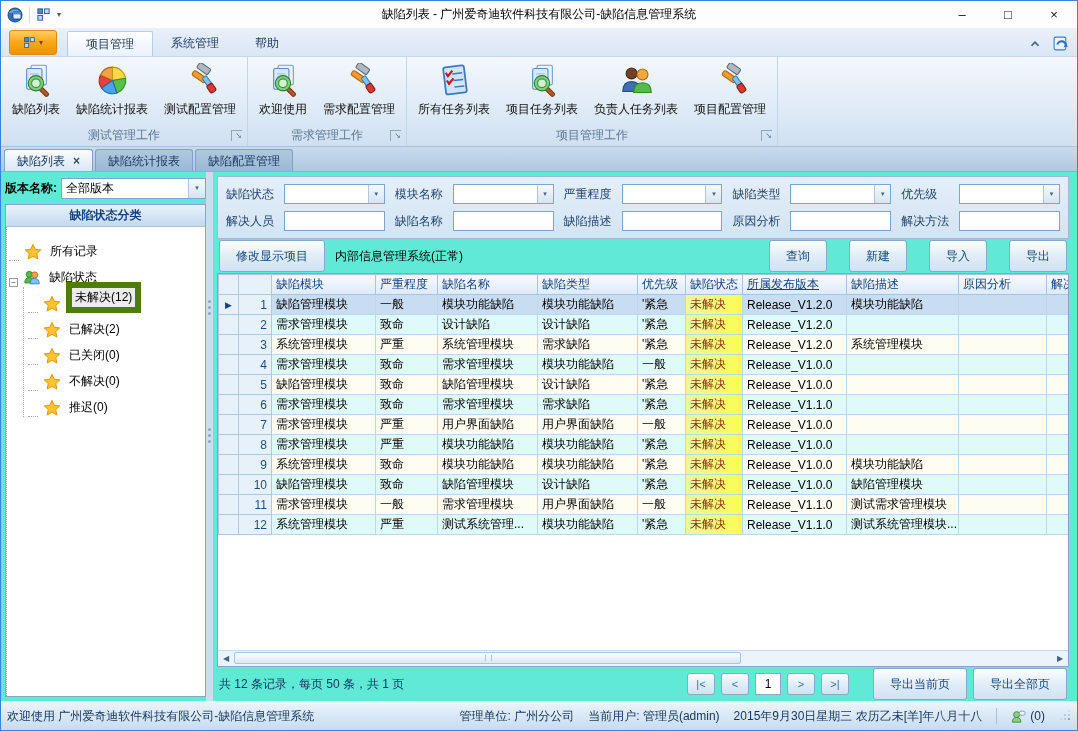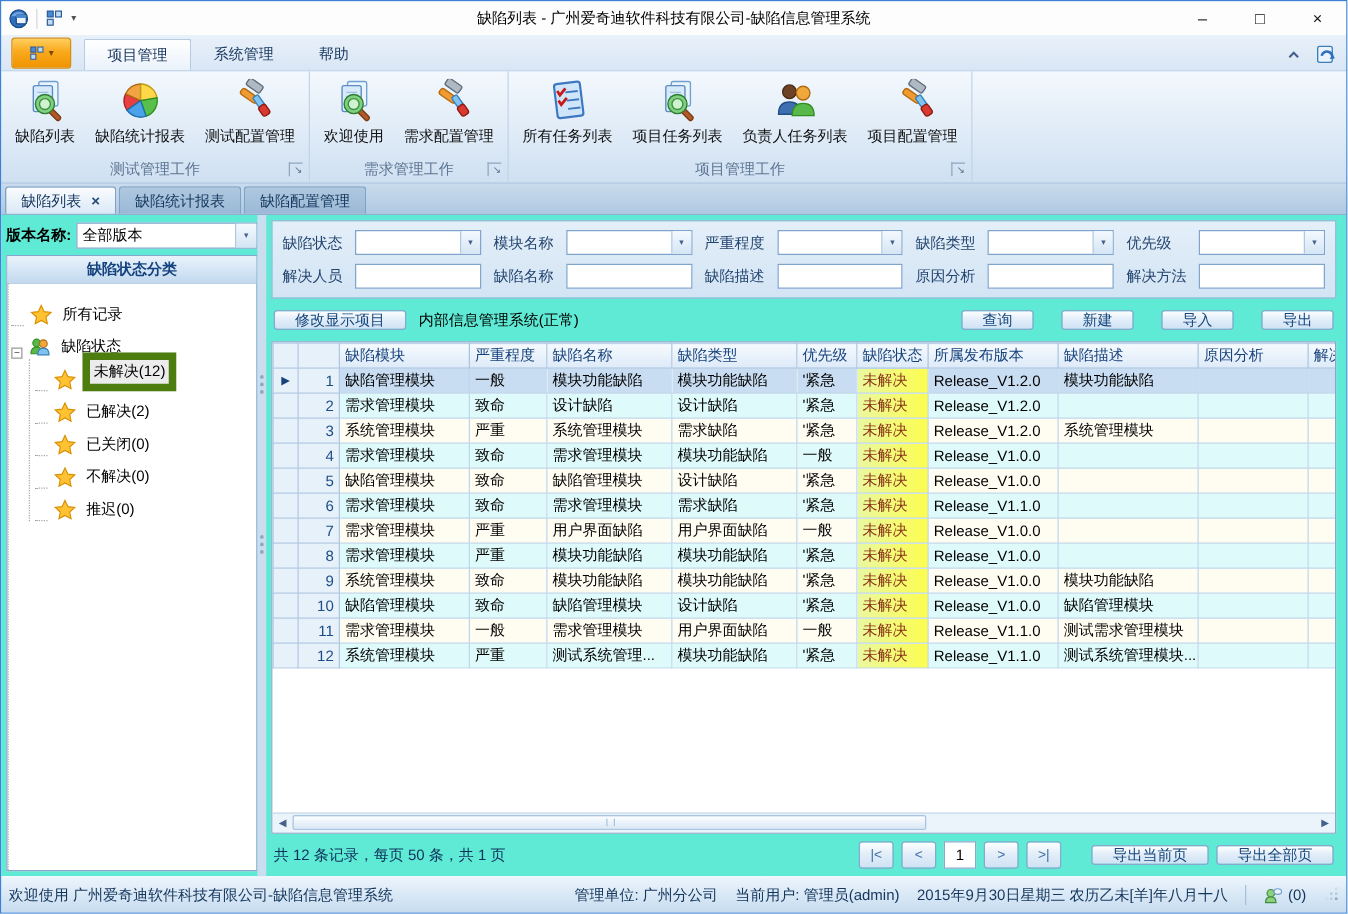--- a/index.html
+++ b/index.html
@@ -65,21 +65,21 @@
   
   .content{flex:1;display:flex;flex-direction:column;padding:4px 8px 0 4px;min-width:0;min-height:0}
   .filter-panel{flex:0 0 auto;border:1px solid #9DBBD9;background:linear-gradient(#E4EFF9,#D3E4F4);padding:7px 8px;display:grid;grid-template-columns:repeat(5,1fr);gap:7px 10px}
   .ffield{display:flex;align-items:center;min-width:0}
   .flabel{width:58px;flex:0 0 auto;color:#23456F;white-space:nowrap}
   .fbox{flex:1;height:20px;background:#fff;border:1px solid #7FA5CD;display:flex;align-items:center;min-width:0}
   .fbox input{flex:1;border:none;outline:none;height:100%;min-width:0;padding:0 3px;font:inherit;background:transparent}
   .fbox .cbtn{width:16px;align-self:stretch;background:linear-gradient(#F4F9FE,#D5E5F5);border-left:1px solid #AFC8E2;display:flex;align-items:center;justify-content:center;font-size:7px;color:#44618C}
 
   .action-row{flex:0 0 auto;height:34px;display:flex;align-items:center;gap:10px;padding:0 2px}
-  .btn{height:16px;padding:0 16px;background:linear-gradient(#FEFFFF,#E3EEF9 45%,#CFE2F4);border:1px solid #87A9CE;border-radius:3px;color:#16477C;white-space:nowrap;display:flex;align-items:center;cursor:default}
+  .btn{height:32px;padding:0 16px;background:linear-gradient(#FEFFFF,#E3EEF9 45%,#CFE2F4);border:1px solid #87A9CE;border-radius:3px;color:#16477C;white-space:nowrap;display:flex;align-items:center;cursor:default}
   .proj-label{font-weight:normal;color:#000}
   .action-spacer{flex:1}
 
   .grid-panel{flex:1;border:1px solid #86A7CC;background:#fff;display:flex;flex-direction:column;min-height:0;overflow:hidden}
   .grid-clip{flex:0 0 auto;overflow:hidden}
   table{border-collapse:collapse;table-layout:fixed;width:888px}
   th,td{border:1px solid #BFD7EA;height:20px;padding:0 4px;overflow:hidden;white-space:nowrap;text-align:left;font-weight:normal}
   thead th{background:linear-gradient(#F6FAFE,#DDEAF8);color:#16427C;border-color:#A9C4E0}
   .selcell{background:#E7F1FA !important;border-color:#AFC8E2 !important;text-align:center;padding:0;color:#17427E;font-size:9px}
   .numcell{background:#E7F1FA !important;border-color:#AFC8E2 !important;text-align:right;color:#1C4C87}
@@ -478,21 +478,21 @@
             <thead>
                 <tr id="gridHead">
                   <th class="selcell" style="width: 20px;"></th>
                   <th class="numcell" style="width: 33px;"></th>
                   <th style="width: 104px;">缺陷模块</th>
                   <th style="width: 62px;">严重程度</th>
                   <th style="width: 100px;">缺陷名称</th>
                   <th style="width: 100px;">缺陷类型</th>
                   <th style="width: 48px;">优先级</th>
                   <th style="width: 57px;">缺陷状态</th>
-                  <th style="width: 104px;">所属发布版本</th>
+                  <th style="width: 104px; text-decoration: underline;">所属发布版本</th>
                   <th style="width: 112px;">缺陷描述</th>
                   <th style="width: 88px;">原因分析</th>
                   <th style="width: 60px;">解决方法</th>
                 </tr>
               </thead>
             <tbody id="gridBody">
                 <tr class="selected odd">
                   <td class="selcell">▶</td>
                   <td class="numcell">1</td>
                   <td class="data">缺陷管理模块</td>

